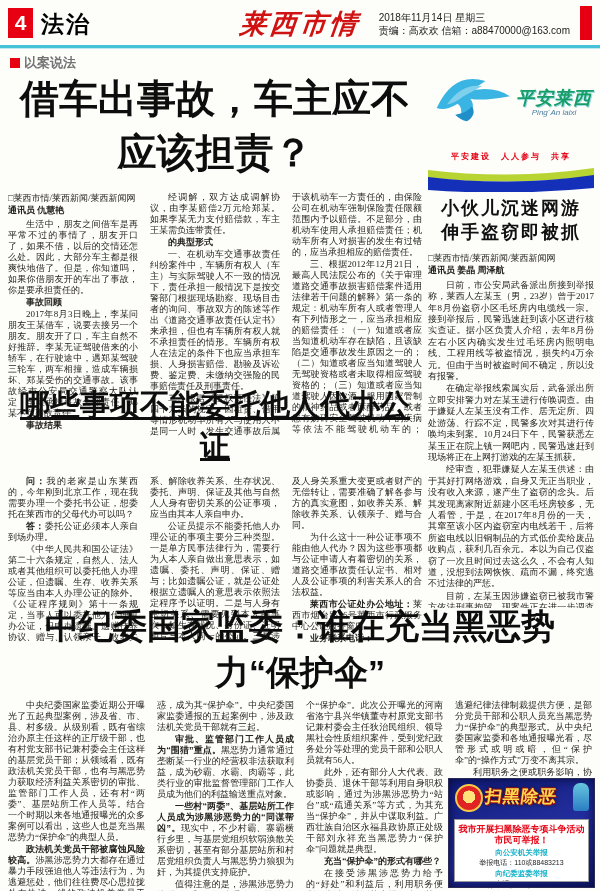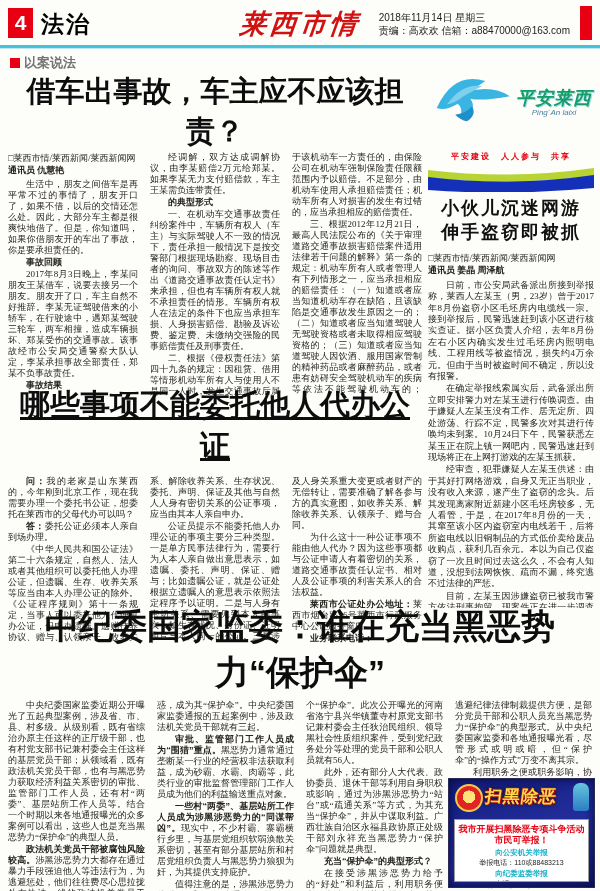--- a/index.html
+++ b/index.html
@@ -30,21 +30,21 @@
   .headline{font-family:"Liberation Sans",sans-serif;font-weight:bold;color:#0d0d0d;text-align:center;margin:0;}
   .abody{column-gap:12px;overflow:hidden;text-align:justify;font-size:9px;line-height:11px;color:#26241f;}
   .para{margin:0 0 1px 0;text-indent:2em;}
   .para .lead{font-weight:bold;font-family:"Liberation Sans",sans-serif;}
   .para.sub{font-weight:bold;font-family:"Liberation Sans",sans-serif;text-indent:2em;margin:1px 0;}
   .para.byline-src{text-indent:0;margin-top:1px;}
   .para.byline{text-indent:0;font-weight:bold;margin-bottom:3px;}
   .para.addr .lead{font-family:"Liberation Serif",serif;}
   
   .art1{position:absolute;top:72px;left:8px;width:414px;}
-  .art1 .headline{font-size:29px;letter-spacing:0px;}
+  .art1 .headline{font-size:39px;letter-spacing:0px;margin-bottom:12px;}
   .art1 .abody{column-count:3;height:252px;}
   .art2{position:absolute;top:385px;left:8px;width:414px;}
   .art2 .headline{font-size:30px;margin-bottom:9px;text-decoration:underline;}
   .art2 .abody{column-count:3;height:168px;}
   .art3{position:absolute;top:604px;left:8px;width:584px;}
   .art3 .headline{font-size:34px;margin-bottom:4px;}
   .art3 .abody{column-count:4;height:238px;}
   
   .sidebar{position:absolute;left:428px;top:64px;width:166px;}
   .logo{position:relative;height:86px;}
@@ -141,21 +141,21 @@
 <section class="art3">
   <h1 class="headline">中纪委国家监委：谁在充当黑恶势力“保护伞”</h1>
   <div class="abody">
 
   <p class="para"><b class="lead"></b><span>中央纪委国家监委近期公开曝光了五起典型案例，涉及省、市、县、村多级。从级别看，既有省综治办原主任这样的正厅级干部，也有村党支部书记兼村委会主任这样的基层党员干部；从领域看，既有政法机关党员干部，也有与黑恶势力获取经济利益关系密切的审批、监管部门工作人员，还有村“两委”、基层站所工作人员等。结合一个时期以来各地通报曝光的众多案例可以看出，这些人也是充当黑恶势力“保护伞”的典型人员。</span></p>
       <p class="para"><b class="lead">政法机关党员干部被腐蚀风险较高。</b><span>涉黑涉恶势力大都存在通过暴力手段强迫他人等违法行为，为逃避惩处，他们往往费尽心思拉拢处在执法一线的政法机关党员干部。极少数党员干部没能抵得住诱惑，成为其“保护伞”。中央纪委国家监委通报的五起案例中，涉及政法机关党员干部就有三起。</span></p>
       <p class="para"><b class="lead">审批、监管部门工作人员成为“围猎”重点。</b><span>黑恶势力通常通过垄断某一行业的经营权非法获取利益，成为砂霸、水霸、肉霸等，此类行业的审批监督管理部门工作人员成为他们的利益输送重点对象。</span></p>
       <p class="para"><b class="lead">一些村“两委”、基层站所工作人员成为涉黑涉恶势力的“同谋帮凶”。</b><span>现实中，不少村霸、寨霸横行乡里，与基层党组织软弱涣散关系密切，甚至有部分基层站所和村居党组织负责人与黑恶势力狼狈为奸，为其提供支持庇护。</span></p>
       <p class="para"><b class="lead"></b><span>值得注意的是，涉黑涉恶势力往往会采取多种手段，攀附多个“保护伞”。此次公开曝光的河南省洛宁县兴华镇董寺村原党支部书记兼村委会主任狄治民组织、领导黑社会性质组织案件，受到党纪政务处分等处理的党员干部和公职人员就有56人。</span></p>
       <p class="para"><b class="lead"></b><span>此外，还有部分人大代表、政协委员、退休干部等利用自身职权或影响，通过为涉黑涉恶势力“站台”或“疏通关系”等方式，为其充当“保护伞”，并从中谋取利益。广西壮族自治区永福县政协原正处级干部刘永祥充当黑恶势力“保护伞”问题就是典型。</span></p>
-      <p class="para sub"><b class="lead"></b><span>充当“保护伞”的典型形式？</span></p>
+      <p class="para sub"><b class="lead"></b><span>充当“保护伞”的形式有哪些？</span></p>
       <p class="para"><b class="lead"></b><span>在接受涉黑涉恶势力给予的“好处”和利益后，利用职务便利，为涉黑涉恶势力横行乡里甚至逃避纪律法律制裁提供方便，是部分党员干部和公职人员充当黑恶势力“保护伞”的典型形式。从中央纪委国家监委和各地通报曝光看，尽管形式或明或暗，但“保护伞”的“操作方式”万变不离其宗。</span></p>
       <p class="para"><b class="lead"></b><span>利用职务之便或职务影响，协调公安、检察或审判机关对相关涉黑涉恶人员“网开一面”，使其逃避应有处理或制裁。</span></p>
       <p class="para"><b class="lead"></b><span>与涉黑涉恶团伙骨干结为“兄弟”，或利用自身影响为其“站台”，提供便利。</span></p>
       <p class="para"><b class="lead"></b><span>利用自己接触“内部消息”或掌握信息的机会，为涉黑涉恶势力实施不法行为通风报信、提供关照，甚至成为其“内鬼内应”。</span></p>
     </div>
 </section>
 
 <aside class="sidebar">
   <div class="logo">
     <svg class="bird" width="84" height="66" viewBox="0 0 100 78">

